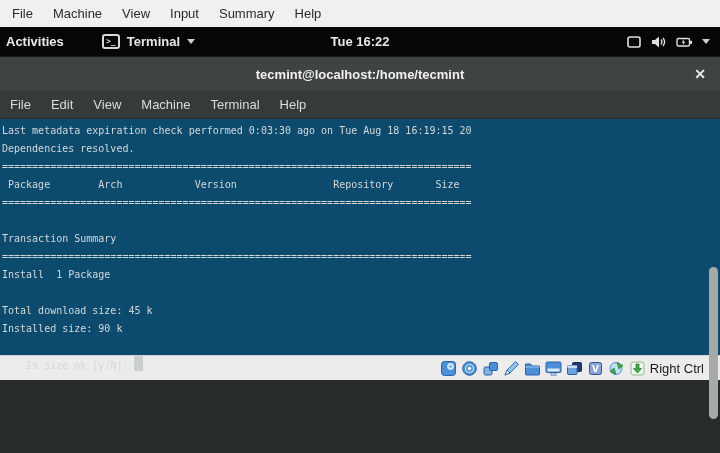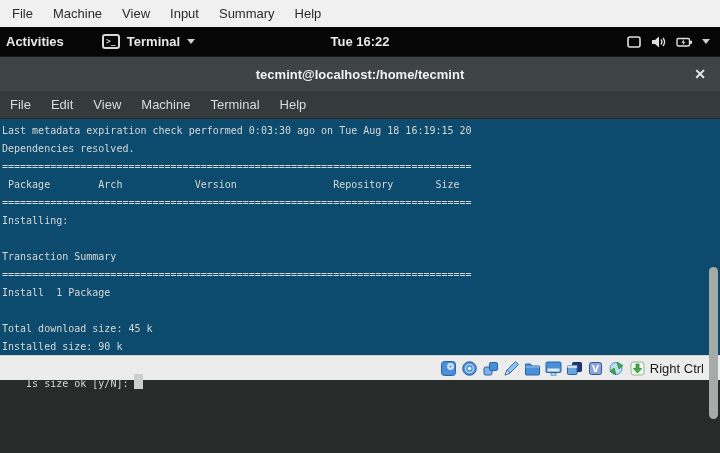--- a/index.html
+++ b/index.html
@@ -107,21 +107,20 @@
   <span class="mi">Terminal</span>
   <span class="mi">Help</span>
 </div>
 
 <div class="term-content">
   <div class="tline">Last metadata expiration check performed 0:03:30 ago on Tue Aug 18 16:19:15 20</div>
   <div class="tline">Dependencies resolved.</div>
   <div class="tline">==============================================================================</div>
   <div class="tline"> Package        Arch            Version                Repository       Size</div>
   <div class="tline">==============================================================================</div>
-  <div class="tline">Installing:</div>
   <div class="tline"></div>
   <div class="tline">Transaction Summary</div>
   <div class="tline">==============================================================================</div>
   <div class="tline">Install  1 Package</div>
   <div class="tline"></div>
   <div class="tline">Total download size: 45 k</div>
   <div class="tline">Installed size: 90 k</div>
   <div class="tline">
     <span>Is size ok [y/N]: </span><span class="cursor"></span>
   </div>

